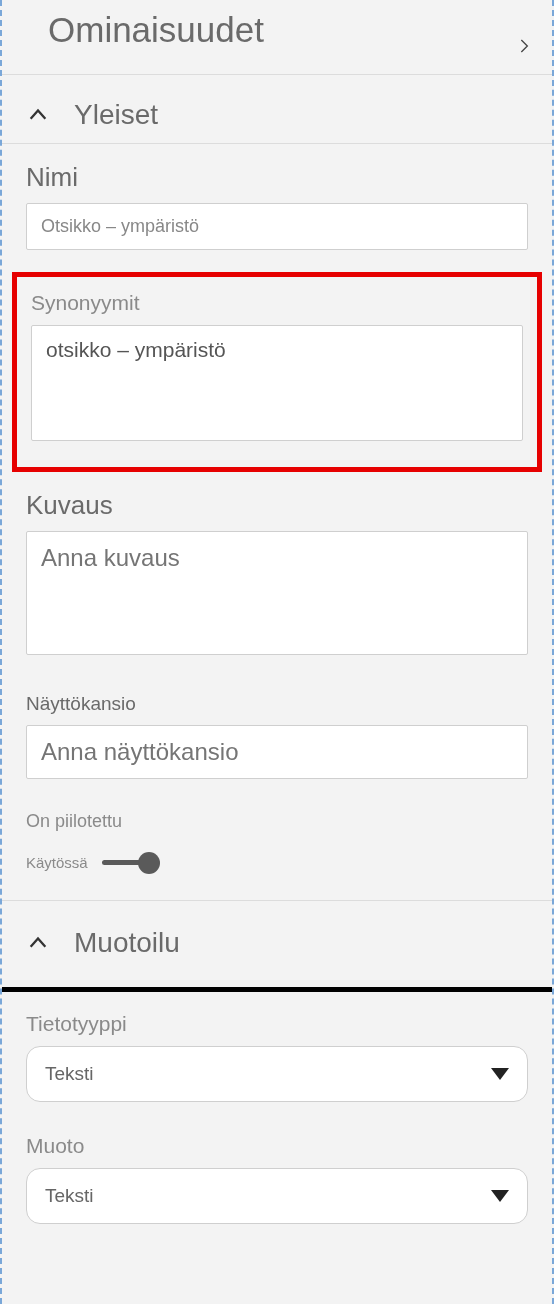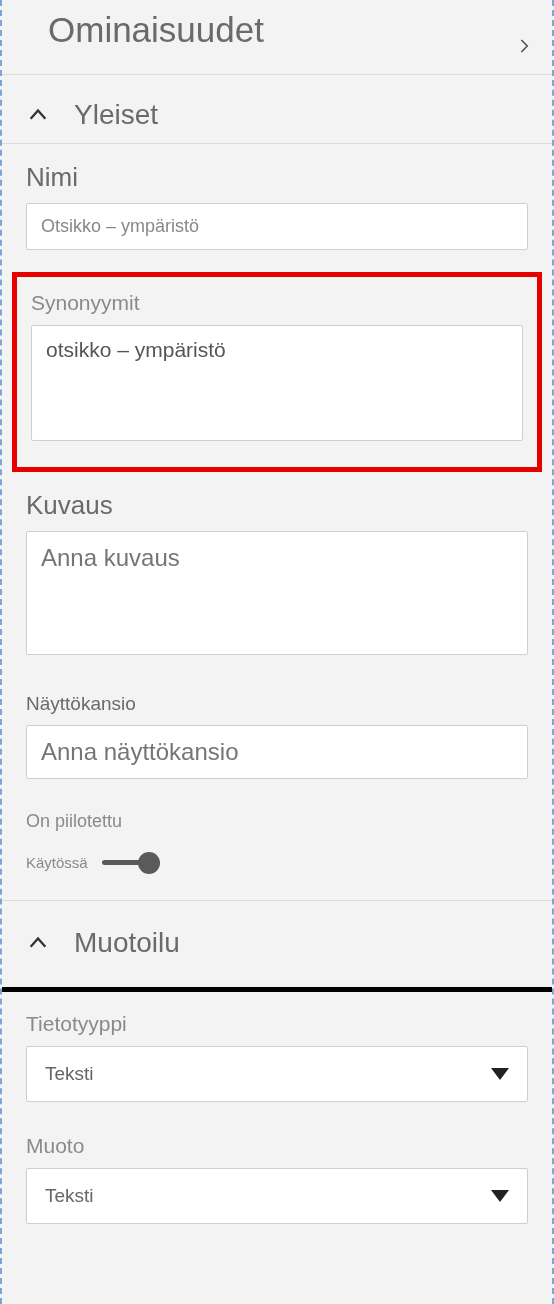--- a/index.html
+++ b/index.html
@@ -19,21 +19,21 @@
   .input-box { width: 100%; background: #fff; border: 1px solid #cfcfcf; border-radius: 2px; padding: 12px 14px; font-size: 18px; color: #888; }
   .input-box.large { font-size: 24px; color: #a0a0a0; }
   .textarea-sm { height: 116px; resize: none; }
   .textarea-lg { height: 124px; resize: none; }
   .highlight-box { border: 5px solid #e60000; margin: 12px 10px 8px 10px; padding: 14px 14px 22px 14px; }
   .toggle-row { display: flex; align-items: center; padding: 6px 24px 28px 24px; }
   .toggle-label { font-size: 15px; color: #8a8a8a; margin-right: 14px; }
   .toggle { position: relative; width: 60px; height: 20px; }
   .toggle-track { position: absolute; top: 8px; left: 0; width: 48px; height: 5px; background: #5a5a5a; border-radius: 3px; }
   .toggle-knob { position: absolute; top: 0; left: 36px; width: 22px; height: 22px; background: #5a5a5a; border-radius: 50%; }
-  .select-box { position: relative; width: 100%; background: #fff; border: 1px solid #cfcfcf; border-radius: 2px; padding: 16px 18px; font-size: 19px; color: #666; display: flex; align-items: center; justify-content: space-between; }
+  .select-box { position: relative; width: 100%; background: #fff; border: 1px solid #cfcfcf; border-radius: 14px; padding: 16px 18px; font-size: 19px; color: #666; display: flex; align-items: center; justify-content: space-between; }
   .select-caret { width: 0; height: 0; border-left: 9px solid transparent; border-right: 9px solid transparent; border-top: 12px solid #222; }
   textarea, input { font-family: inherit; outline: none; }
   .section-header-row { display: flex; align-items: center; padding: 26px 24px 28px 24px; border-top: 1px solid #dcdcdc; border-bottom: 5px solid #000000; }
   .section-title { font-size: 28px; color: #6a6a6a; }
 </style>
 </head>
 <body>
 
 <div class="panel">
 

